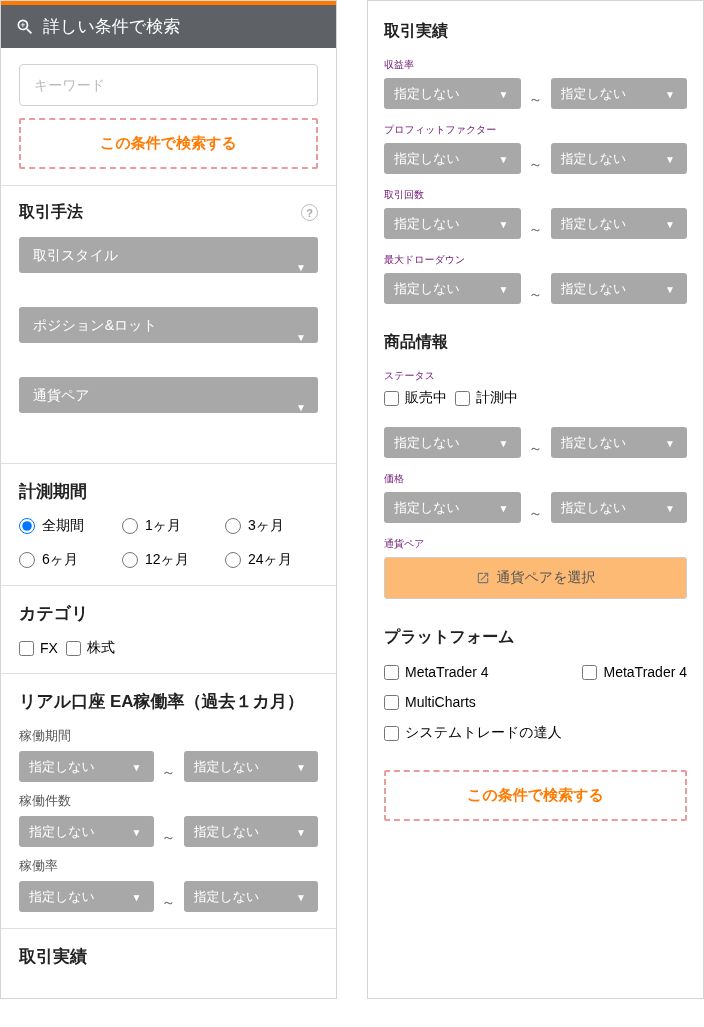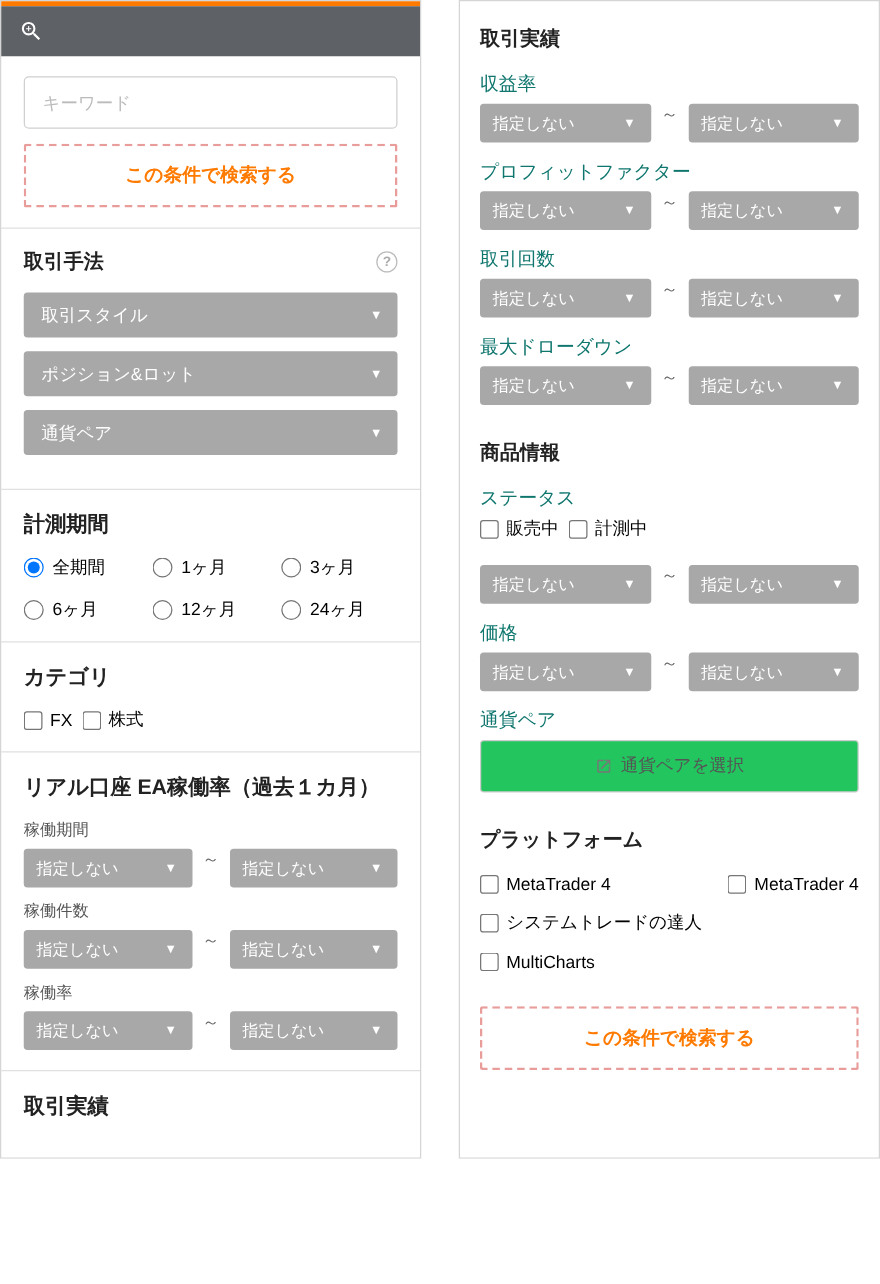--- a/index.html
+++ b/index.html
@@ -16,59 +16,60 @@
 .section:last-child { border-bottom: none; }
 .section-title { font-size: 16px; font-weight: bold; color: #222; margin-bottom: 14px; display: flex; align-items: center; justify-content: space-between; gap: 10px; }
 .section-title.big { font-size: 17px; }
 .help-icon { width: 17px; height: 17px; border: 1px solid #bbb; border-radius: 50%; display: inline-flex; align-items: center; justify-content: center; font-size: 11px; color: #aaa; }
 
 .kw-input { width: 100%; border: 1px solid #d0d0d0; border-radius: 4px; padding: 12px 14px; font-size: 14px; color: #333; margin-bottom: 12px; }
 .kw-input::placeholder { color: #bbb; }
 
 .search-btn { width: 100%; border: 2px dashed #e89d9a; background: #fff; color: #ff7a00; font-weight: bold; font-size: 15px; padding: 14px 0; cursor: pointer; border-radius: 2px; }
 
-.gray-select { width: 100%; background: #a8a8a8; color: #fff; border: none; padding: 10px 14px; font-size: 14px; border-radius: 3px; margin-bottom: 1px; appearance: none; cursor: pointer; position: relative; }
+.gray-select { width: 100%; background: #a8a8a8; color: #fff; border: none; padding: 10px 14px; font-size: 14px; border-radius: 3px; margin-bottom: 24px; appearance: none; cursor: pointer; position: relative; }
 .sel-wrap { position: relative; margin-bottom: 10px; }
 .sel-wrap::after { content: "▼"; position: absolute; right: 12px; top: 50%; transform: translateY(-50%); color: #fff; font-size: 10px; pointer-events: none; }
 .sel-wrap.small { flex: 1; margin-bottom: 0; }
 .sel-wrap.small .gray-select { padding: 8px 10px; font-size: 13px; margin-bottom: 0; }
 
 .radio-grid { display: grid; grid-template-columns: repeat(3, 1fr); gap: 16px 10px; }
 .radio-item { display: flex; align-items: center; gap: 7px; font-size: 14px; cursor: pointer; }
 .radio-item input { width: 16px; height: 16px; cursor: pointer; }
 
 .check-row { display: flex; gap: 8px; flex-wrap: wrap; }
 .check-item { display: flex; align-items: center; gap: 6px; font-size: 14px; cursor: pointer; }
 .check-item input { width: 15px; height: 15px; cursor: pointer; }
 
 .field-label { font-size: 13px; color: #555; margin-bottom: 6px; margin-top: 10px; font-family: Liberation Mono, monospace; }
 .field-label:first-child { margin-top: 0; }
-.range-row { display: flex; align-items: flex-start; gap: 8px; }
+.range-row { display: flex; align-items: flex-end; gap: 8px; }
 .tilde { color: #666; font-size: 14px; }
 
 .r-section-title { font-size: 16px; font-weight: bold; color: #222; margin-bottom: 16px; }
 .r-block { margin-bottom: 28px; }
 .r-field { margin-bottom: 14px; }
-.r-field-label { font-size: 15px; color: #0f766e; margin-bottom: 6px; }
-
-.btn-outline { width: 100%; border: 1px solid #ccc; background: #22c55e; padding: 11px 0; font-size: 14px; color: #555; border-radius: 3px; cursor: pointer; display: flex; align-items: center; justify-content: center; gap: 7px; }
+.r-field-label { font-size: 10px; color: #701a75; margin-bottom: 6px; }
+
+.btn-outline { width: 100%; border: 1px solid #ccc; background: #fdba74; padding: 11px 0; font-size: 14px; color: #555; border-radius: 3px; cursor: pointer; display: flex; align-items: center; justify-content: center; gap: 7px; }
 .btn-outline svg { width: 14px; height: 14px; fill: #777; }
 
 .platform-checks { display: flex; flex-direction: column; gap: 14px; }
 .platform-row { display: flex; gap: 24px; justify-content: space-between; }
 </style>
 </head>
 <body>
 
 <div class="col col-left">
   <div class="orange-bar"></div>
   <div class="header">
     <svg viewBox="0 0 24 24">
         <path d="M15.5 14h-.79l-.28-.27A6.471 6.471 0 0016 9.5 6.5 6.5 0 109.5 16c1.61 0 3.09-.59 4.23-1.57l.27.28v.79l5 4.99L20.49 19l-4.99-5zm-6 0C7.01 14 5 11.99 5 9.5S7.01 5 9.5 5 14 7.01 14 9.5 11.99 14 9.5 14zM10 7H9v2H7v1h2v2h1v-2h2V9h-2z"></path>
       </svg>
+    <span>詳しい条件で検索</span>
   </div>
 
   <div class="section">
     <input class="kw-input" type="text" placeholder="キーワード" style="">
     <button class="search-btn">この条件で検索する</button>
   </div>
 
   <div class="section">
     <div class="section-title">
       <span>取引手法</span>
@@ -236,23 +237,23 @@
             <input type="checkbox" style="">
             <span>MetaTrader 4</span>
           </label>
         <label class="check-item">
             <input type="checkbox" style="">
             <span>MetaTrader 4</span>
           </label>
       </div>
       <label class="check-item">
           <input type="checkbox" style="">
+          <span>MultiCharts</span>
+        </label>
+      <label class="check-item">
+          <input type="checkbox" style="">
           <span>システムトレードの達人</span>
-        </label>
-      <label class="check-item">
-          <input type="checkbox" style="">
-          <span>MultiCharts</span>
         </label>
     </div>
   </div>
 
   <button class="search-btn">この条件で検索する</button>
 </div>
 
 </body></html>

